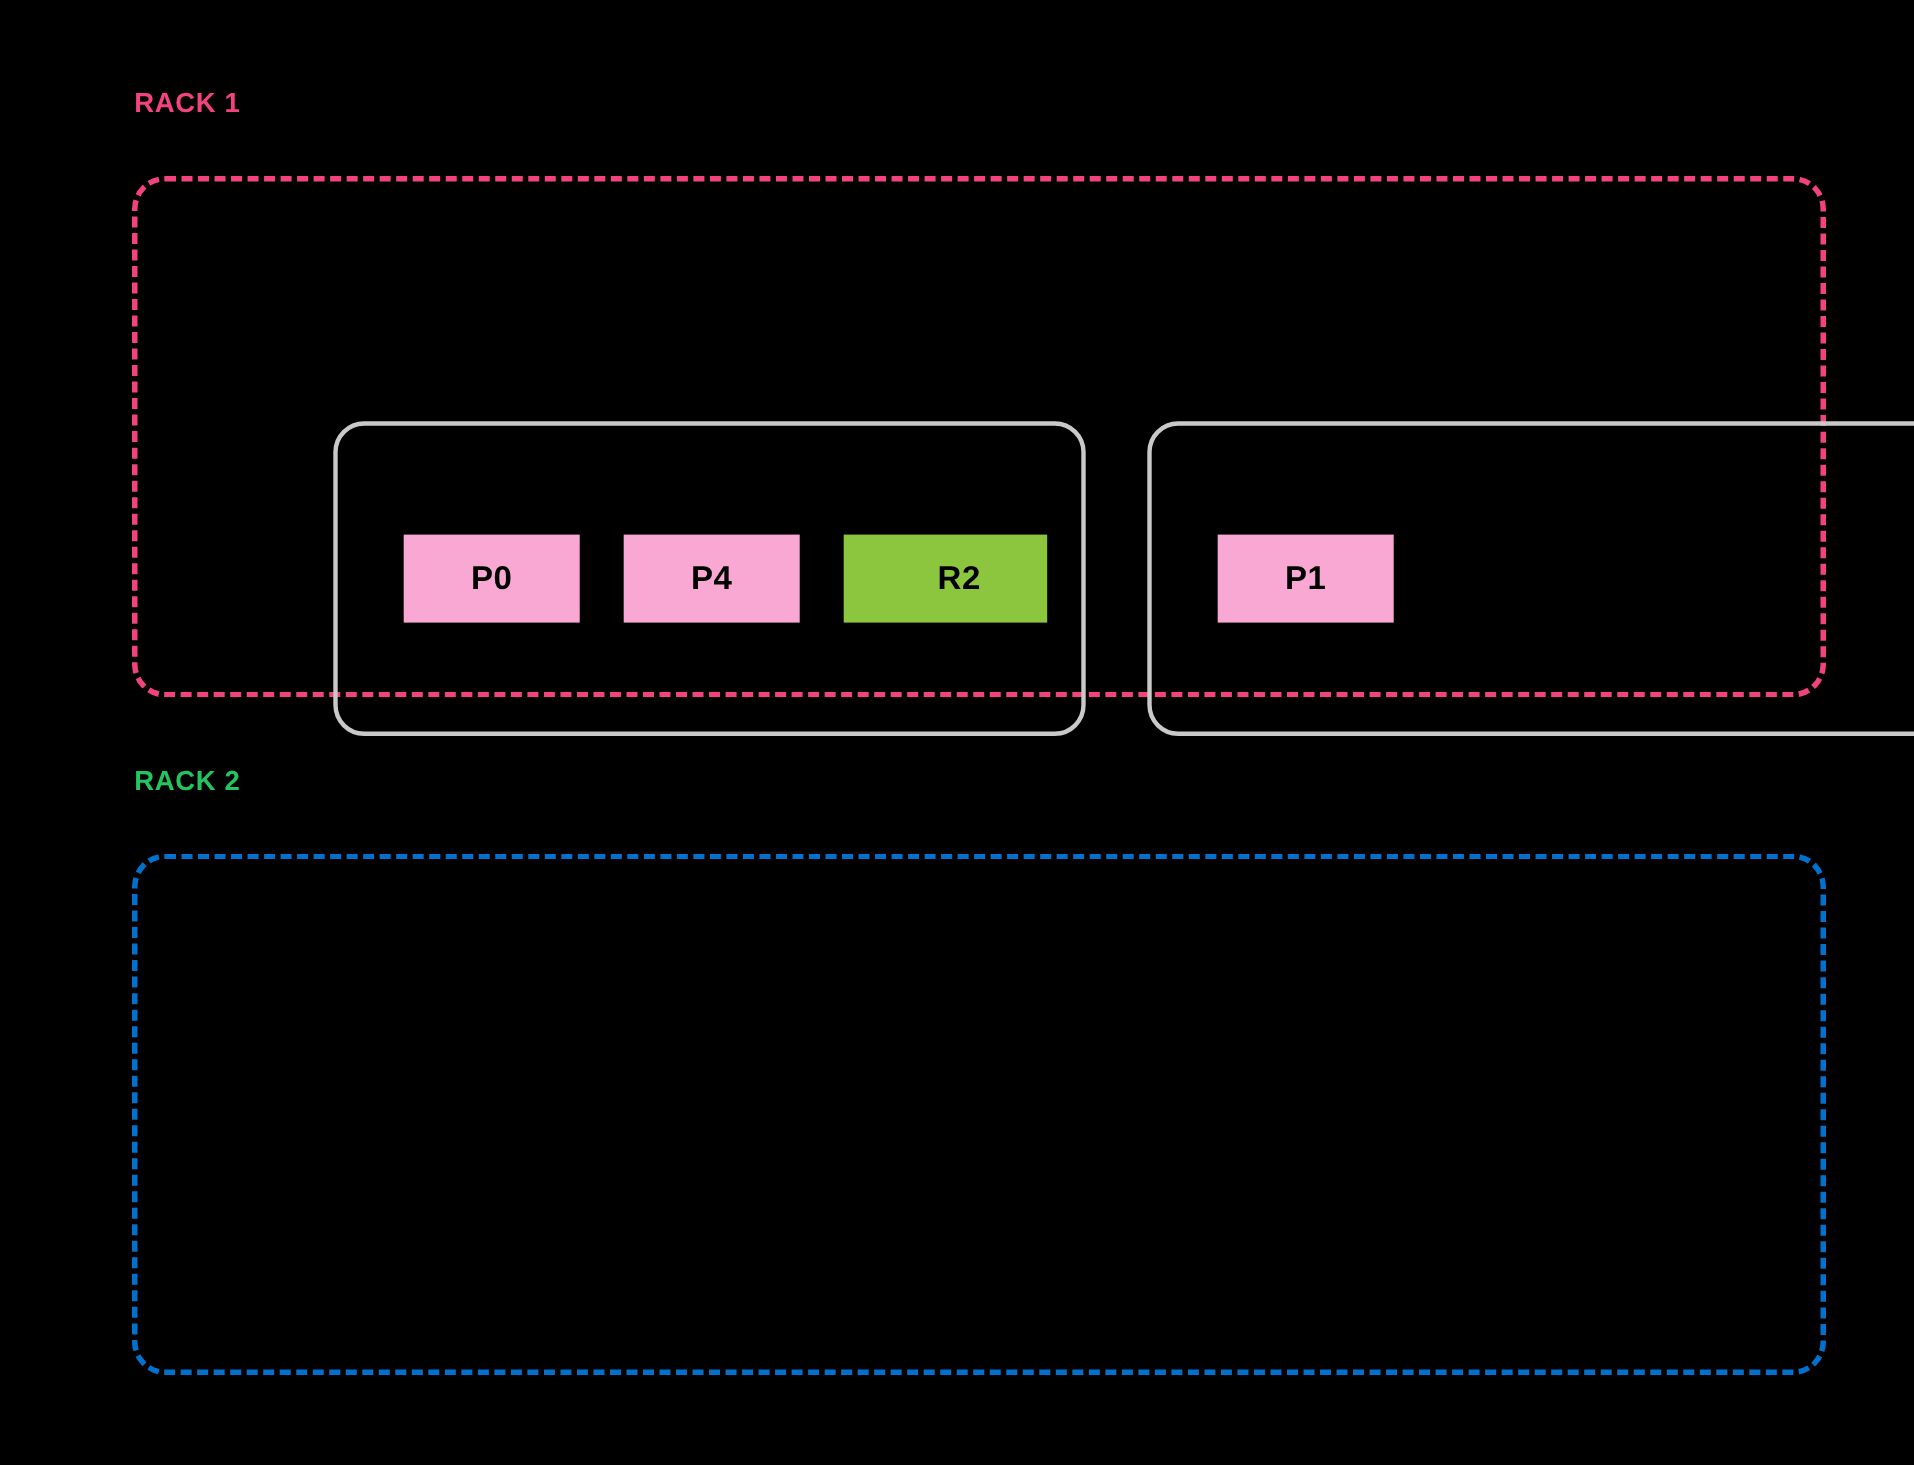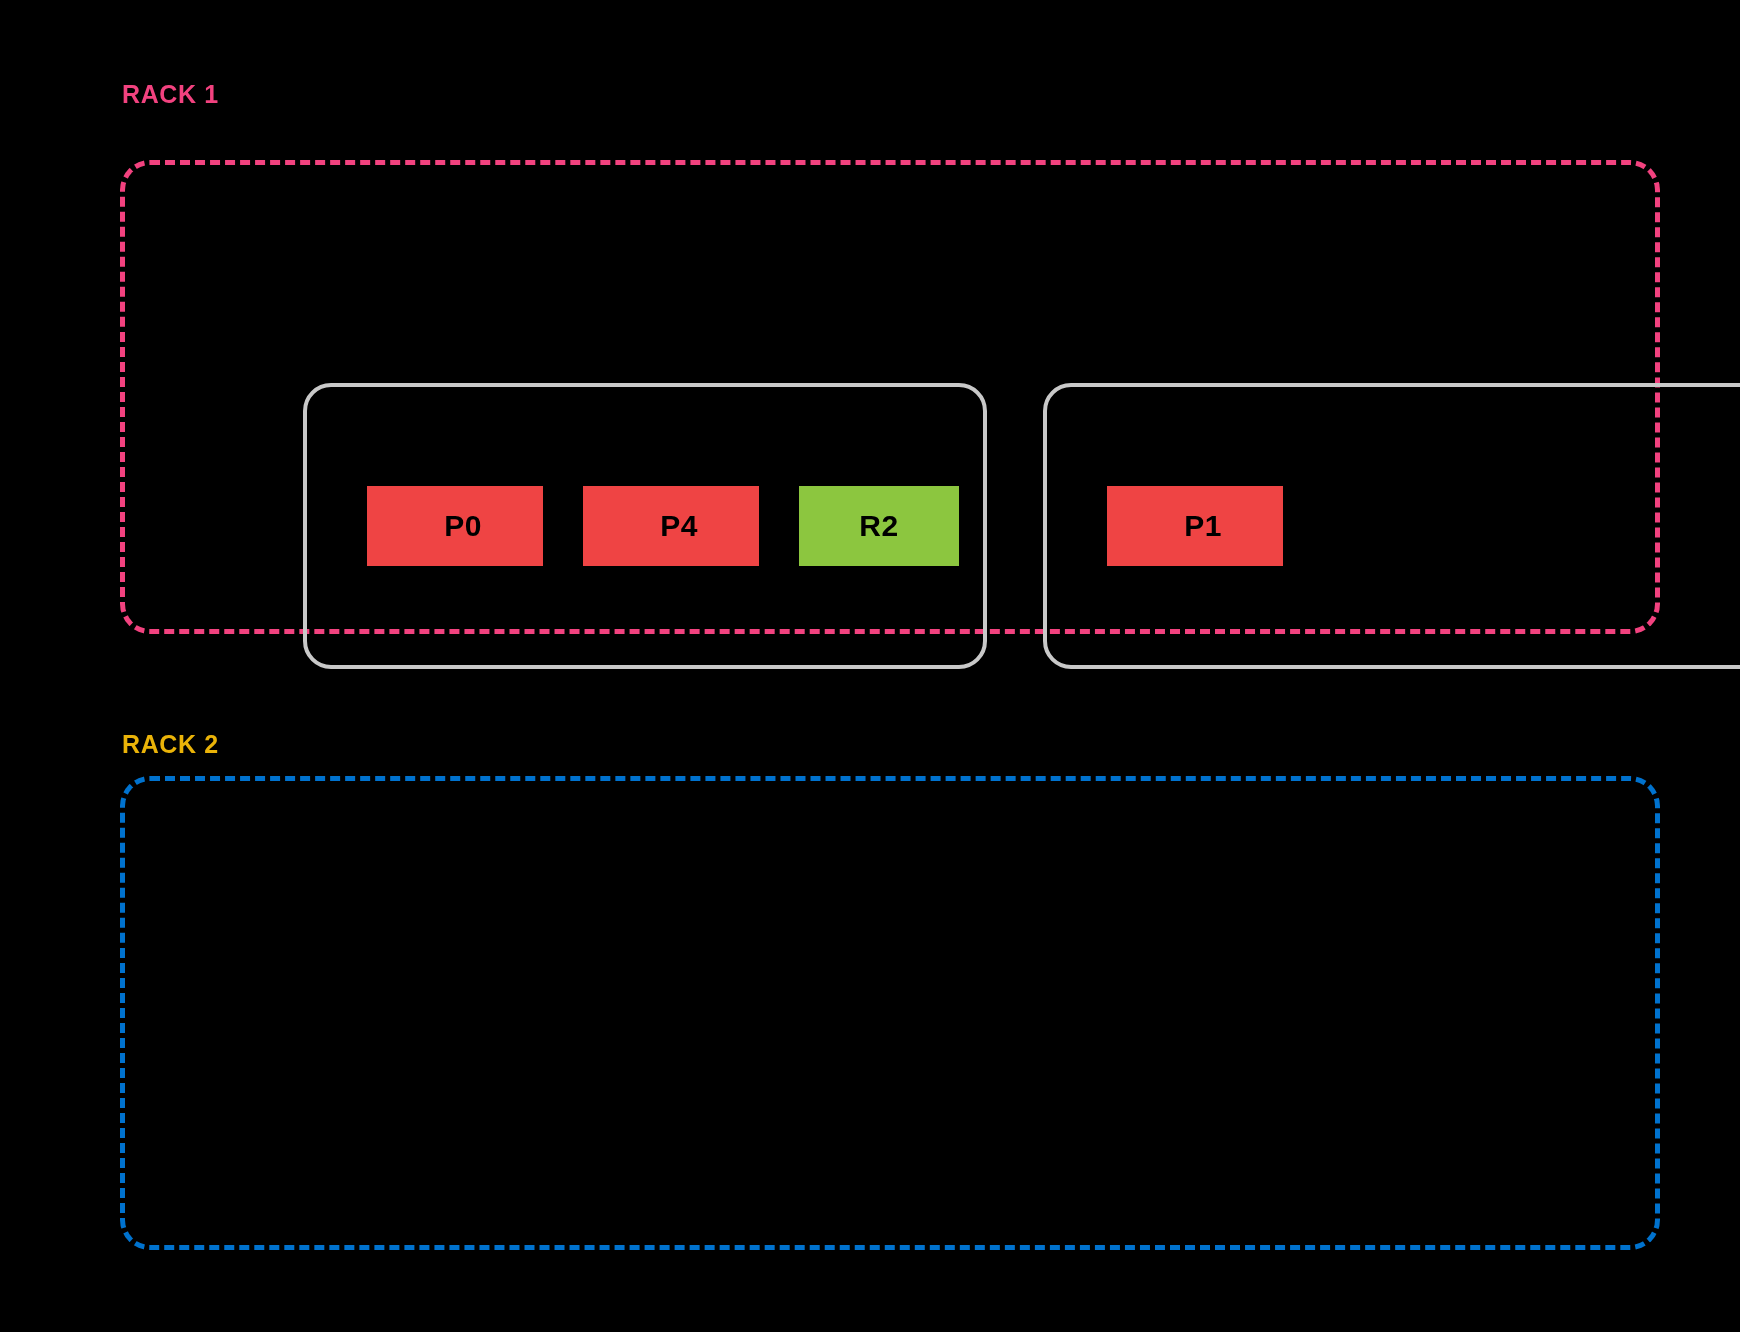--- a/index.html
+++ b/index.html
@@ -33,22 +33,22 @@
     line-height: 1;
     white-space: nowrap;
   }
   .rack-label.rack1 {
     left: 122px;
     top: 82px;
     color: #F2427F;
   }
   .rack-label.rack2 {
     left: 122px;
-    top: 732px;
-    color: #eab308;
+    top: 698px;
+    color: #22c55e;
   }
 
   .rack-box {
     position: absolute;
     box-sizing: border-box;
     border-style: dashed;
     border-width: 5px;
     border-radius: 30px;
     background: transparent;
   }
@@ -95,22 +95,22 @@
     display: flex;
     align-items: center;
     justify-content: center;
     font-family: "Liberation Sans", sans-serif;
     font-size: 30px;
     font-weight: bold;
     color: #000000;
     letter-spacing: 0.5px;
     user-select: none;
   }
-  .chip.primary { background: #ef4444; padding-left: 16px; }
-  .chip.replica { background: #8CC63F; }
+  .chip.primary { background: #f9a8d4; }
+  .chip.replica { background: #8CC63F; padding-left: 25px; }
 </style>
 </head>
 <body>
 
 <div class="stage">
 
   <div class="rack-label rack1">RACK 1</div>
 
   <div class="rack-box rack1">
 

